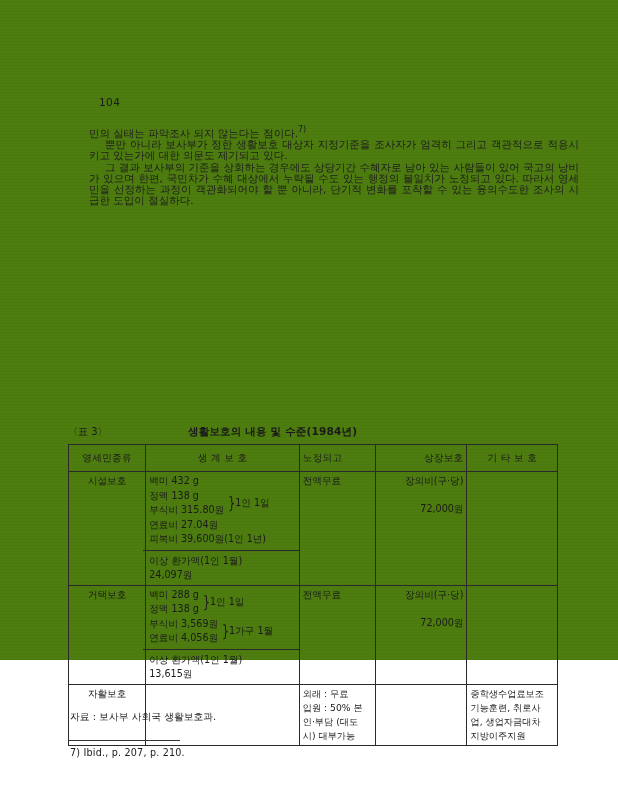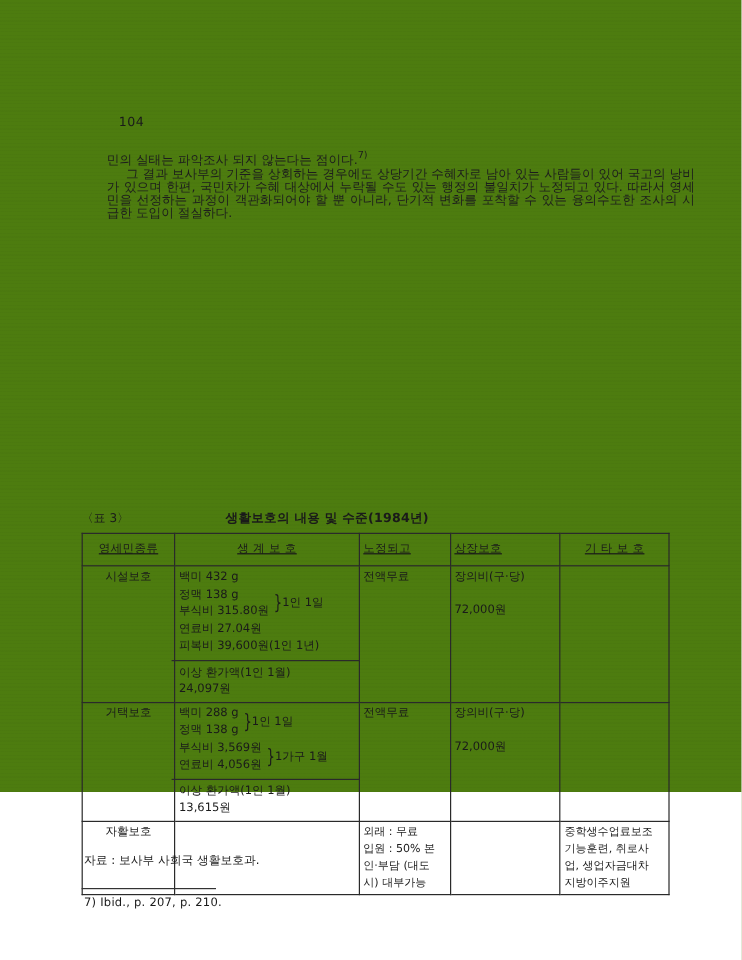--- a/index.html
+++ b/index.html
@@ -85,26 +85,25 @@
     border: 1px solid #2a2a2a;
     padding: 2px 3px;
     vertical-align: top;
     line-height: 14px;
   }
   table.t thead th {
     vertical-align: middle;
     height: 22px;
     font-weight: normal;
     letter-spacing: 0.3px;
-    text-decoration: underline;
   }
   .c-type { width: 74px; text-align: center; vertical-align: middle; }
   .c-living { width: 148px; }
   .c-med { width: 72px; text-align: left; vertical-align: middle; }
-  .c-fun { width: 88px; text-align: left; vertical-align: middle; }
+  .c-fun { width: 88px; text-align: right; vertical-align: middle; }
   .c-other { width: 88px; text-align: center; vertical-align: middle; }
 
   .rowtype {
     text-align: center;
     vertical-align: middle;
   }
   .living-cell {
     padding: 3px 4px 3px 6px;
     position: relative;
   }
@@ -182,20 +181,21 @@
 </style>
 </head>
 <body>
 
 <div class="page">
 
   <div class="page-number">104</div>
 
   <div class="body-text">
     <p><span>민의 실태는 파악조사 되지 않는다는 점이다.</span><span class="sup">7)</span></p>
+    <p class="indent">뿐만 아니라 보사부가 정한 생활보호 대상자 지정기준을 조사자가 엄격히 그리고 객관적으로 적용시키고 있는가에 대한 의문도 제기되고 있다.</p>
     <p class="indent">그 결과 보사부의 기준을 상회하는 경우에도 상당기간 수혜자로 남아 있는 사람들이 있어 국고의 낭비가 있으며 한편, 국민차가 수혜 대상에서 누락될 수도 있는 행정의 불일치가 노정되고 있다. 따라서 영세민을 선정하는 과정이  객관화되어야 할 뿐 아니라, 단기적  변화를 포착할 수 있는 융의수도한 조사의   시급한 도입이 절실하다.</p>
   </div>
 
   <div class="table-caption-row">
     <span class="tbl-label">〈표 3〉</span>
     <span class="tbl-title">생활보호의 내용 및 수준(1984년)</span>
   </div>
 
   <table class="t">
     <thead>

